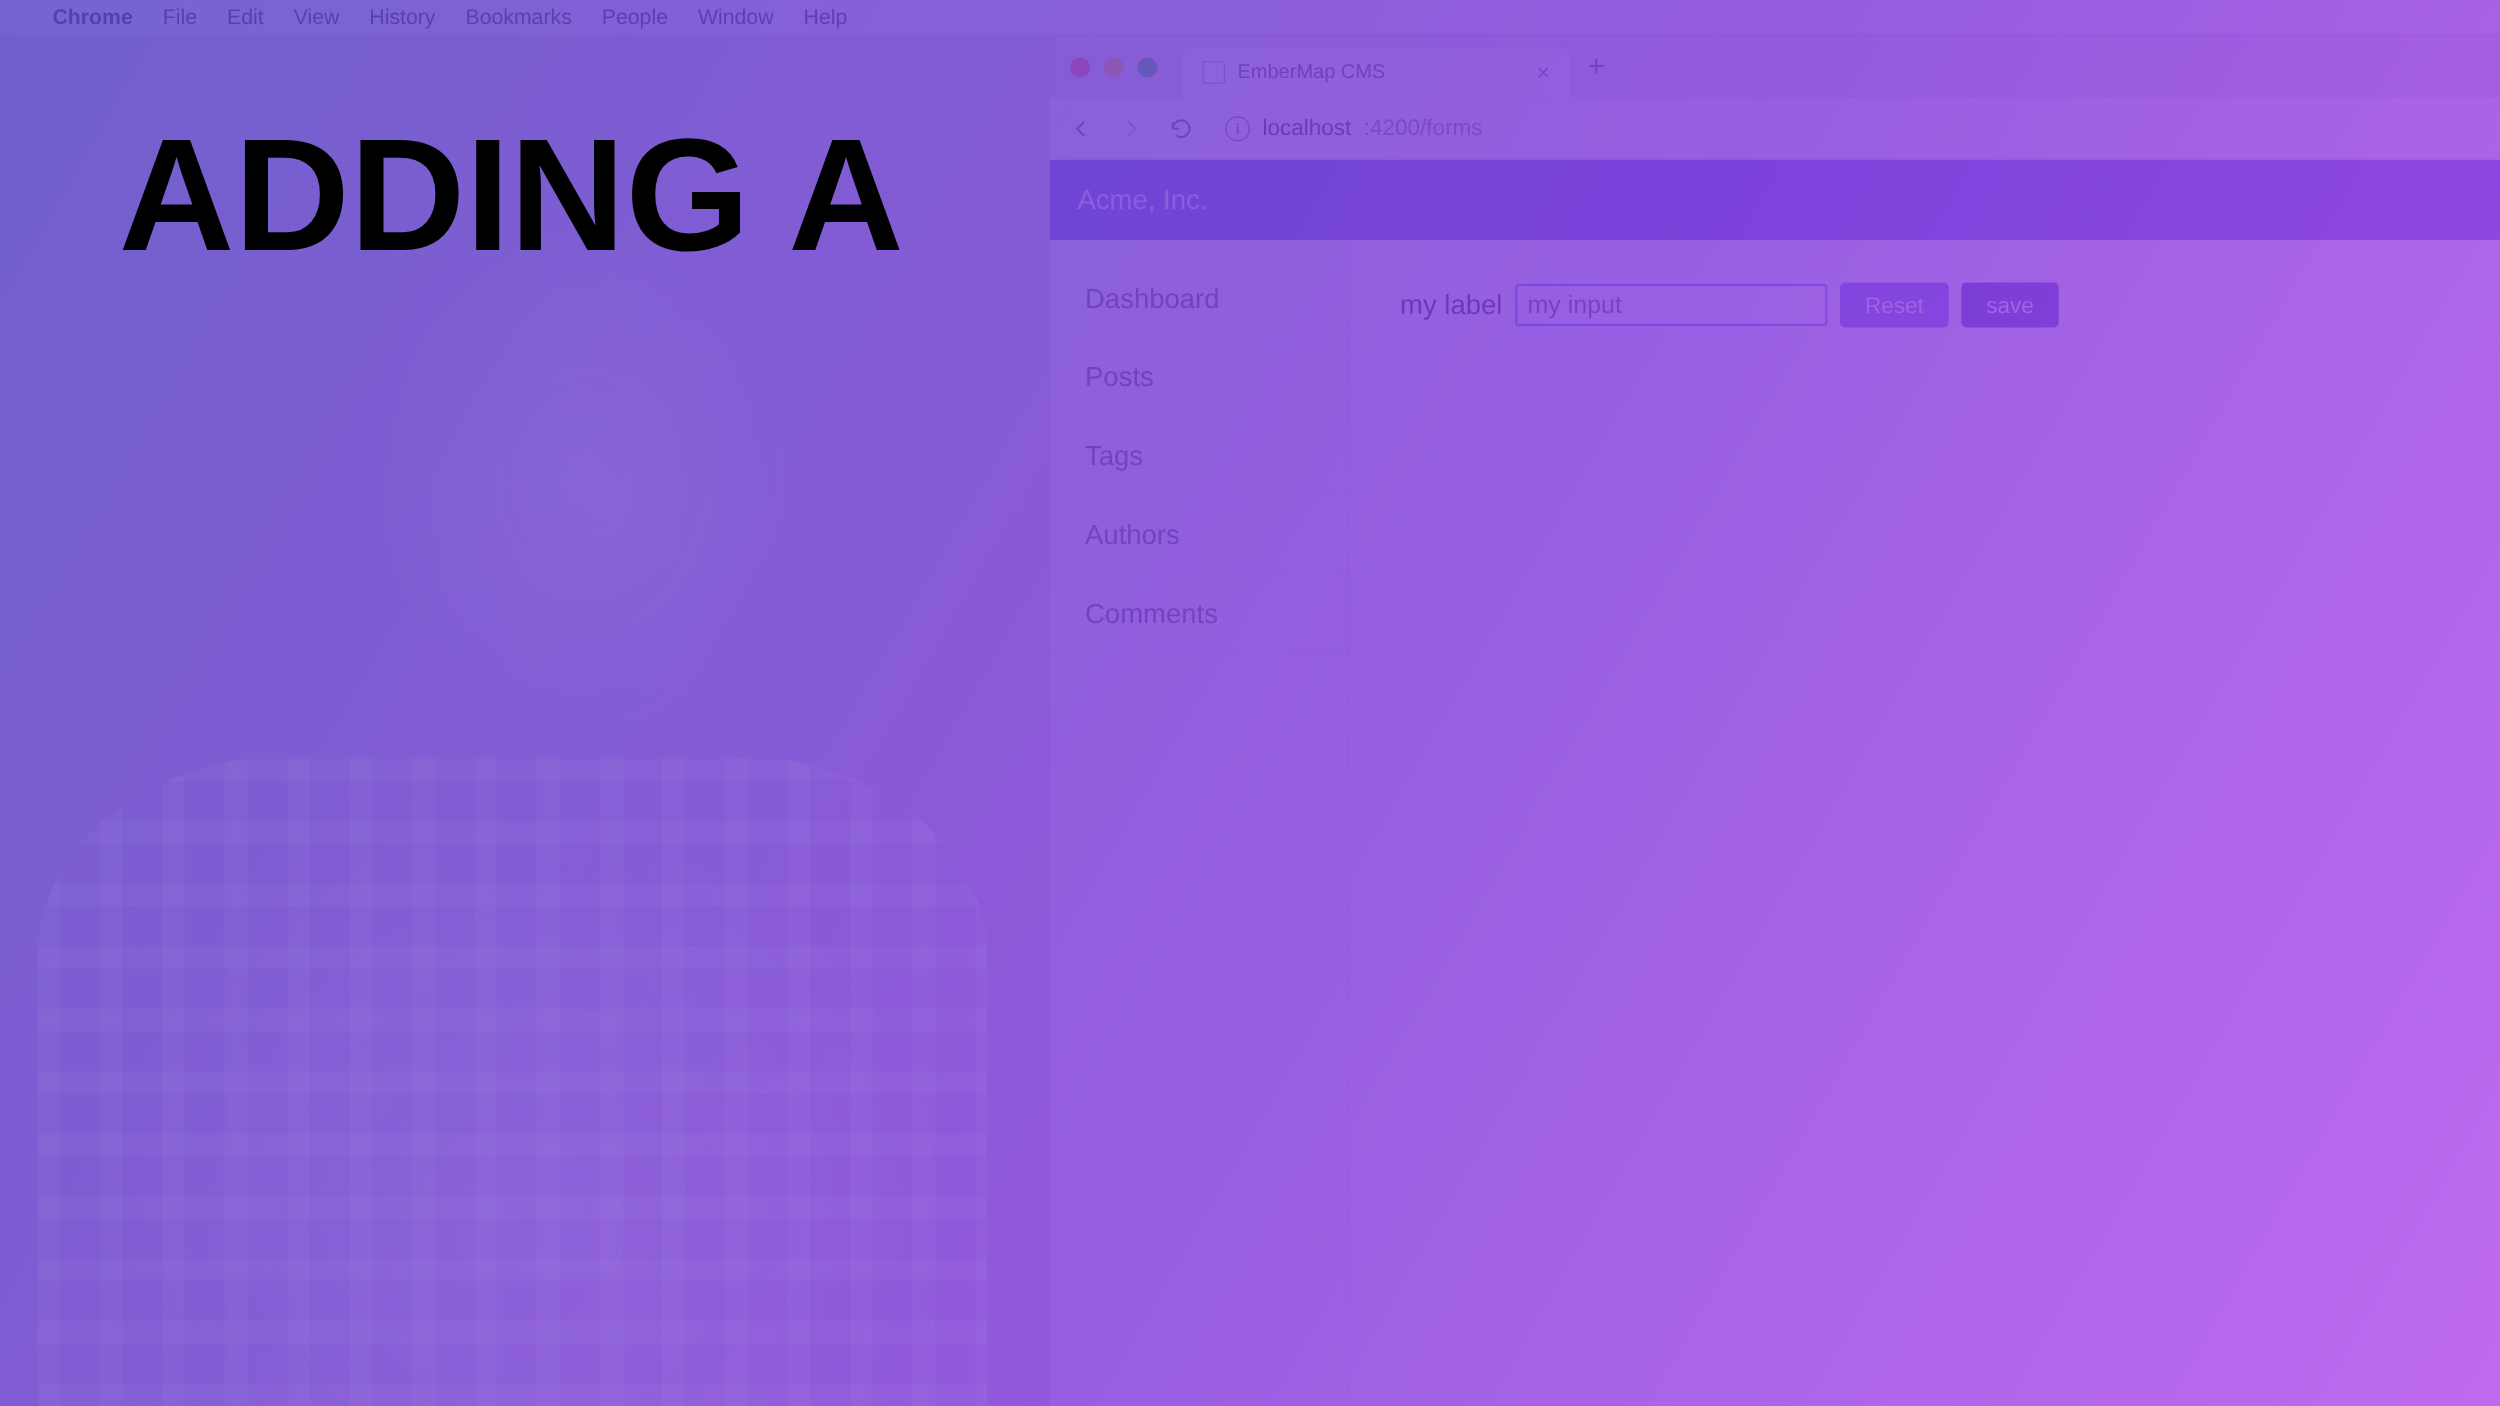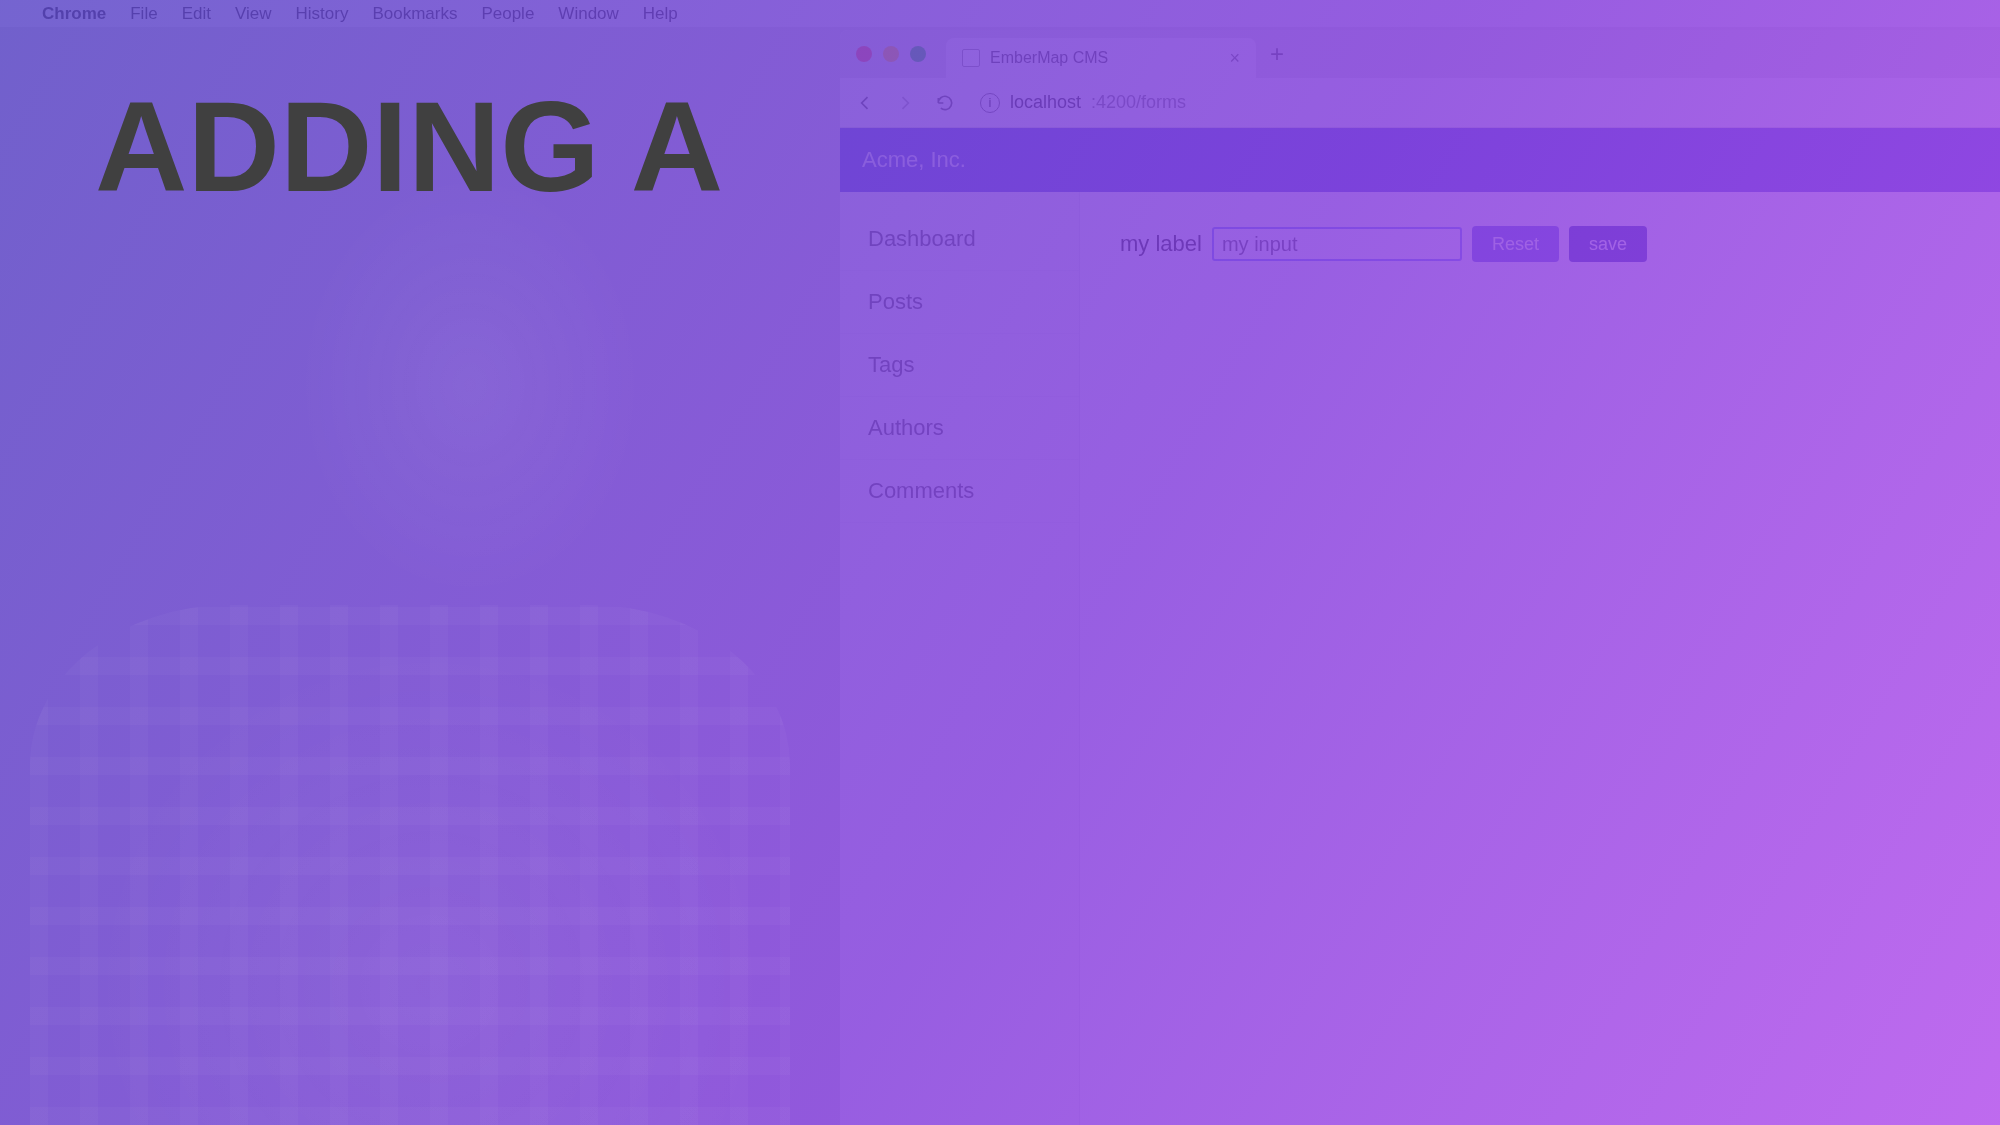--- a/index.html
+++ b/index.html
@@ -106,21 +106,21 @@
     position:absolute; left:30px; bottom:0; width:760px; height:520px;
     background:
       repeating-linear-gradient(0deg, rgba(255,255,255,0.04) 0 18px, transparent 18px 50px),
       repeating-linear-gradient(90deg, rgba(255,255,255,0.04) 0 18px, transparent 18px 50px);
     border-top-left-radius: 200px 160px; border-top-right-radius: 200px 160px;
     opacity:0.7; pointer-events:none;
   }
 
   
   .title-block {
-    position: absolute; left: 95px; top: 86px; color: #404040;
+    position: absolute; left: 95px; top: 96px; color: #000000;
     font-weight: 900; letter-spacing: -2px; line-height: 0.95;
   }
   .title-block .line1 { font-size: 128px; font-weight: 900; letter-spacing: 0px; }
   .title-block .line2, .title-block .line3 { font-size: 210px; }
 
 </style>
 </head>
 <body>
 
 <div class="stage">

